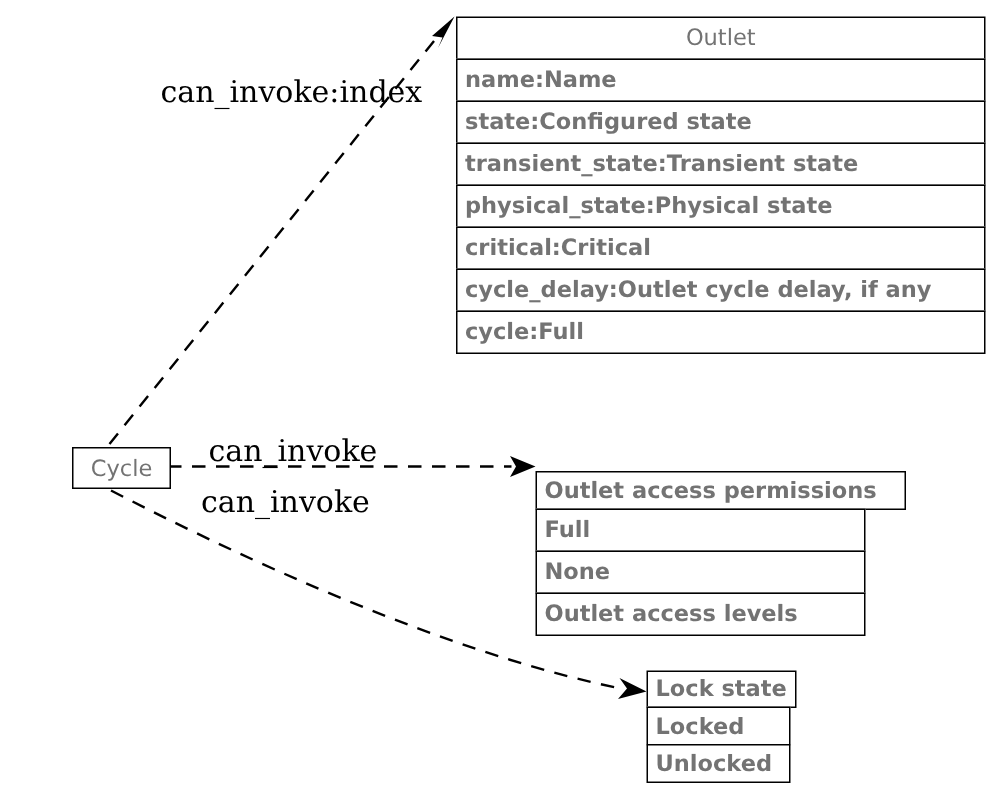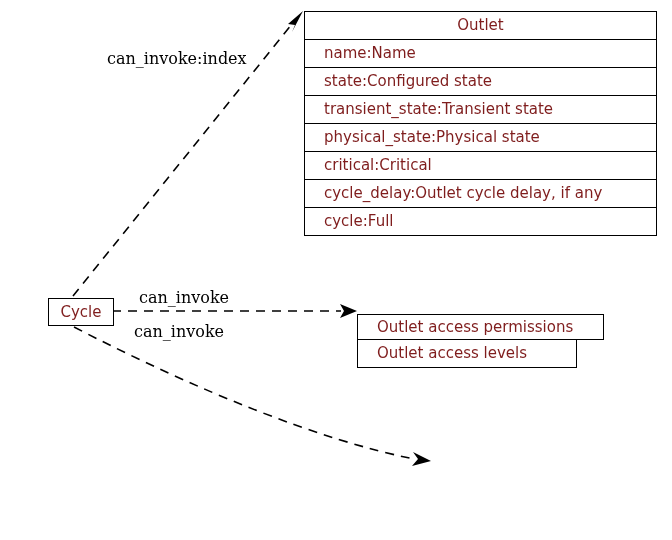--- a/index.html
+++ b/index.html
@@ -28,32 +28,33 @@
   .node {
     position: absolute;
     box-sizing: border-box;
   }
   .cell {
     box-sizing: border-box;
     border: 1px solid #000000;
     background: #ffffff;
     font-family: "DejaVu Sans", sans-serif;
     font-size: 15px;
-    color: #7f1d1d;
+    color: #737373;
     line-height: 1;
     white-space: nowrap;
     display: flex;
     align-items: center;
   }
   .cell + .cell {
     margin-top: -1px;
   }
   .cell.left {
     justify-content: flex-start;
-    padding-left: 19px;
+    padding-left: 5px;
+    font-weight: bold;
   }
   .cell.center {
     justify-content: center;
   }
   
   #node-outlet {
     left: 304px;
     top: 11px;
     width: 353px;
   }
@@ -94,21 +95,21 @@
     width: 100px;
   }
   #node-lockstate .cell.row {
     height: 26px;
     width: 96px;
   }
   
   .edge-label {
     position: absolute;
     font-family: "DejaVu Serif", serif;
-    font-size: 16px;
+    font-size: 20px;
     color: #000000;
     white-space: nowrap;
     line-height: 1;
   }
   #label-invoke-index { left: 107px; top: 51px; }
   #label-invoke-perms { left: 139px; top: 290px; }
   #label-invoke-lock  { left: 134px; top: 324px; }
 </style>
 </head>
 <body>
@@ -144,21 +145,28 @@
     <div class="cell left">cycle_delay:Outlet cycle delay, if any</div>
     <div class="cell left">cycle:Full</div>
   </div>
 
   <div class="node" id="node-cycle">
     <div class="cell center">Cycle</div>
   </div>
 
   <div class="node" id="node-permissions">
     <div class="cell head left">Outlet access permissions</div>
+    <div class="cell row left">Full</div>
+    <div class="cell row left">None</div>
     <div class="cell row left">Outlet access levels</div>
   </div>
 
+  <div class="node" id="node-lockstate">
+    <div class="cell head left">Lock state</div>
+    <div class="cell row left">Locked</div>
+    <div class="cell row left">Unlocked</div>
+  </div>
 
   <div class="edge-label" id="label-invoke-index">can_invoke:index</div>
   <div class="edge-label" id="label-invoke-perms">can_invoke</div>
   <div class="edge-label" id="label-invoke-lock">can_invoke</div>
 
 </div>
 
 </body></html>

